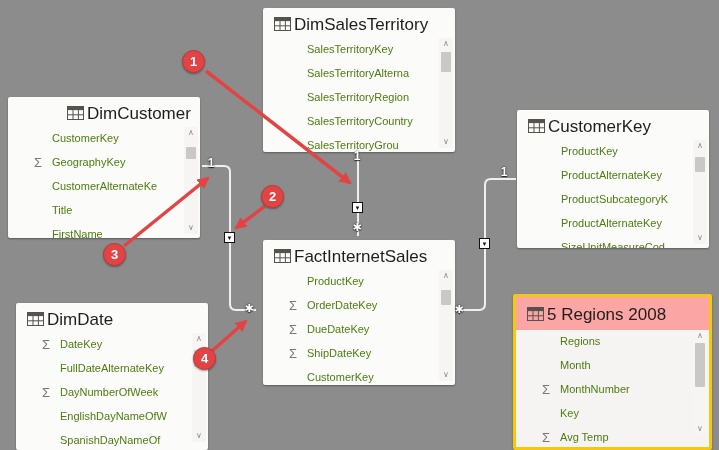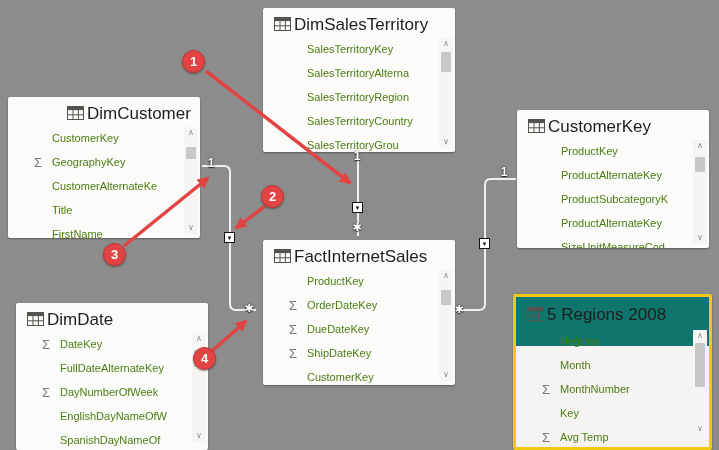--- a/index.html
+++ b/index.html
@@ -14,21 +14,21 @@
   #rel-deco{position:absolute;inset:0;z-index:3;pointer-events:none;}
   #ann-svg{z-index:5;}
   #circles{position:absolute;inset:0;z-index:6;pointer-events:none;}
 
   .tbl{
     position:absolute;z-index:2;background:#fbfbfa;border-radius:2px;
     box-shadow:0 1px 2px rgba(0,0,0,.35);overflow:hidden;box-sizing:border-box;
   }
   .tbl.selected{border:3px solid #f2c811;background:#f5f4f3;}
   .hdr{position:relative;height:30px;}
-  .selected .hdr{height:49px;background:#0f766e;}
+  .selected .hdr{height:33px;background:#fca5a5;}
   .tbl-icon{position:absolute;left:11px;top:9px;}
   .selected .tbl-icon{top:10px;}
   .tbl-title{
     position:absolute;left:31px;top:7px;font-size:17px;font-weight:normal;
     color:#1f1e1d;white-space:nowrap;
   }
   .selected .tbl-title{top:8px;}
   .fields{position:absolute;left:0;right:0;top:30px;}
   .selected .fields{top:33px;}
   .frow{height:24px;position:relative;}

